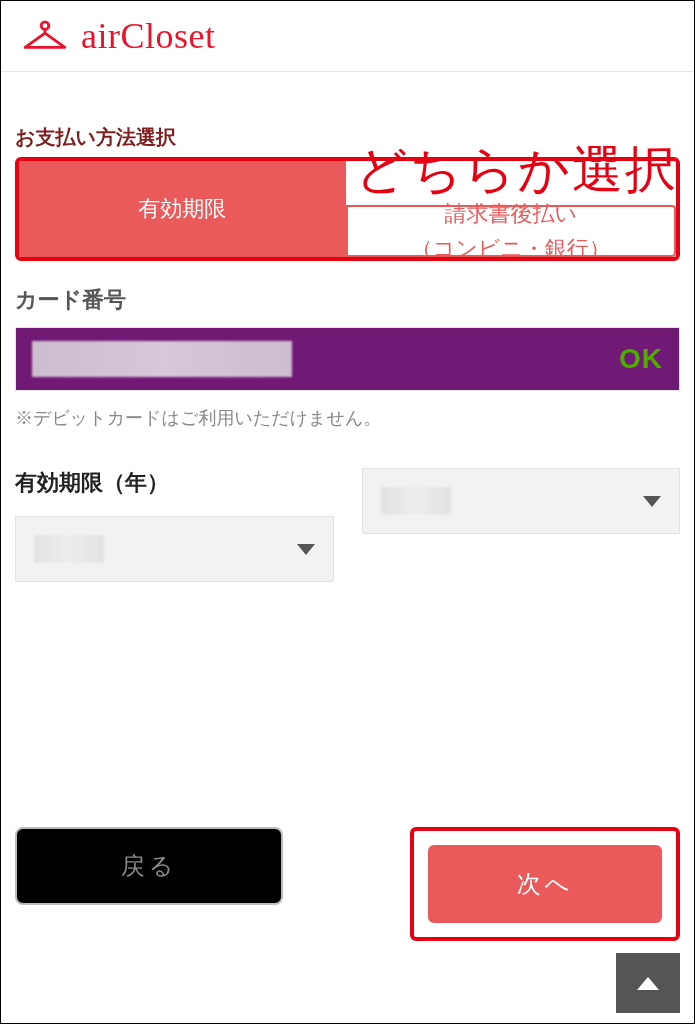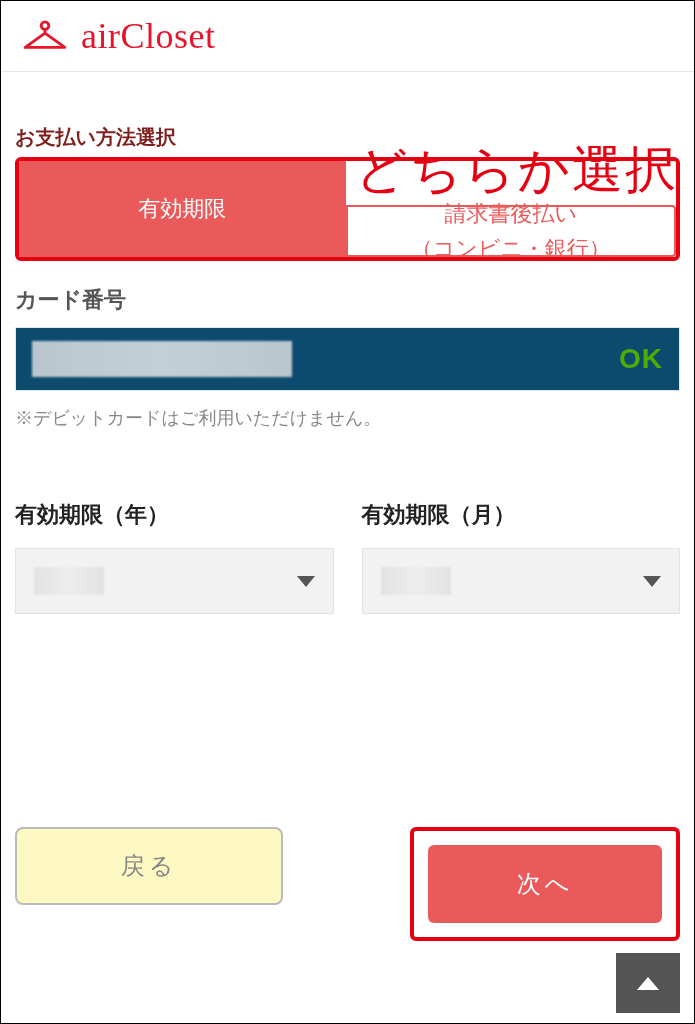--- a/index.html
+++ b/index.html
@@ -77,21 +77,21 @@
   }
   .field-label {
     font-size: 22px;
     color: #555;
     font-weight: 600;
     margin-top: 24px;
     margin-bottom: 12px;
   }
   .card-input-wrap {
     position: relative;
-    background: #0c4a6e;
+    background: #701a75;
     border: 1px solid #e6e6e6;
     height: 64px;
     display: flex;
     align-items: center;
     padding: 0 16px;
   }
   .blur-sample {
     width: 260px;
     height: 36px;
     background: linear-gradient(90deg,#e6e6e6 0%,#f2f2f2 50%,#e6e6e6 100%);
@@ -108,21 +108,21 @@
   }
   .hint {
     font-size: 18px;
     color: #888;
     margin-top: 14px;
     line-height: 1.5;
   }
   .expiry-row {
     display: flex;
     gap: 28px;
-    margin-top: 68px;
+    margin-top: 36px;
   }
   .expiry-col { flex: 1; }
   .expiry-col .field-label {
     margin-top: 0;
     margin-bottom: 18px;
     color: #222;
   }
   .select-box {
     background: #f2f2f2;
     border: 1px solid #e4e4e4;
@@ -160,21 +160,21 @@
     border-radius: 8px;
     font-size: 24px;
     display: flex;
     align-items: center;
     justify-content: center;
     cursor: pointer;
     letter-spacing: 4px;
   }
   .btn-back {
     flex: 0 0 268px;
-    background: #fef9c3;
+    background: #000000;
     border: 2px solid #bbb;
     color: #888;
   }
   .btn-next-wrap {
     border: 4px solid #e60012;
     border-radius: 6px;
     padding: 14px;
     flex: 0 0 270px;
     display: flex;
   }
@@ -239,21 +239,20 @@
 
   <div class="expiry-row">
     <div class="expiry-col">
       <div class="field-label">有効期限（年）</div>
       <div class="select-box">
         <div class="blur-small"></div>
         <div class="caret-down"></div>
       </div>
     </div>
     <div class="expiry-col">
-      <div class="field-label">有効期限（月）</div>
       <div class="select-box">
         <div class="blur-small"></div>
         <div class="caret-down"></div>
       </div>
     </div>
   </div>
 </div>
 
 <div class="footer-buttons">
   <div class="btn btn-back">

